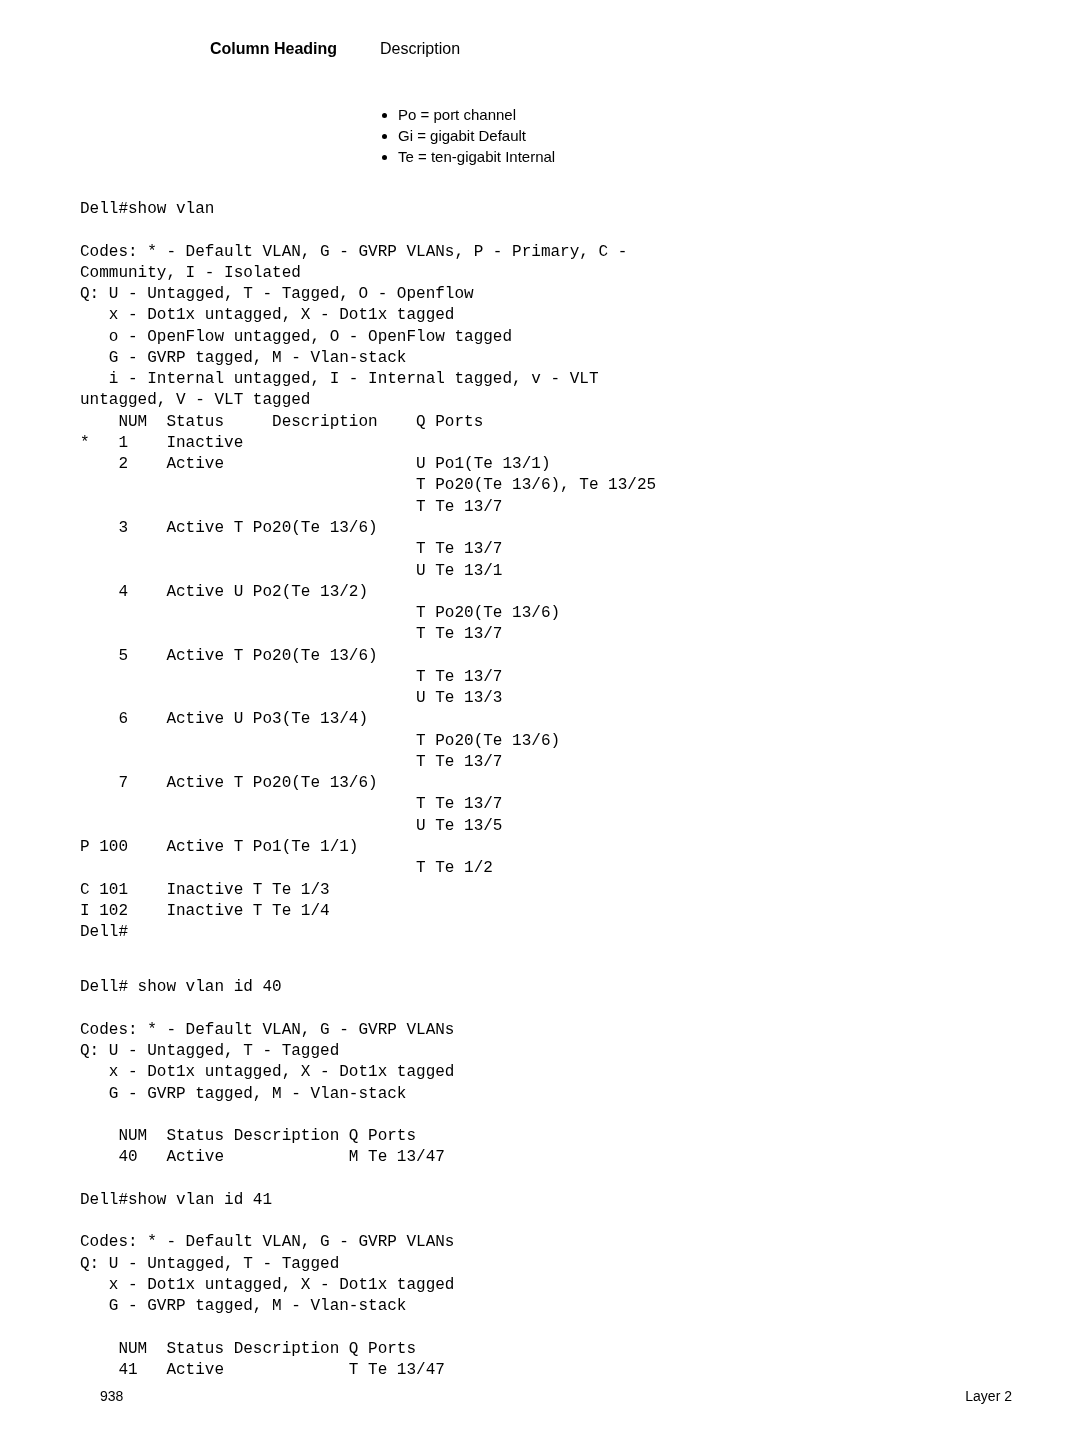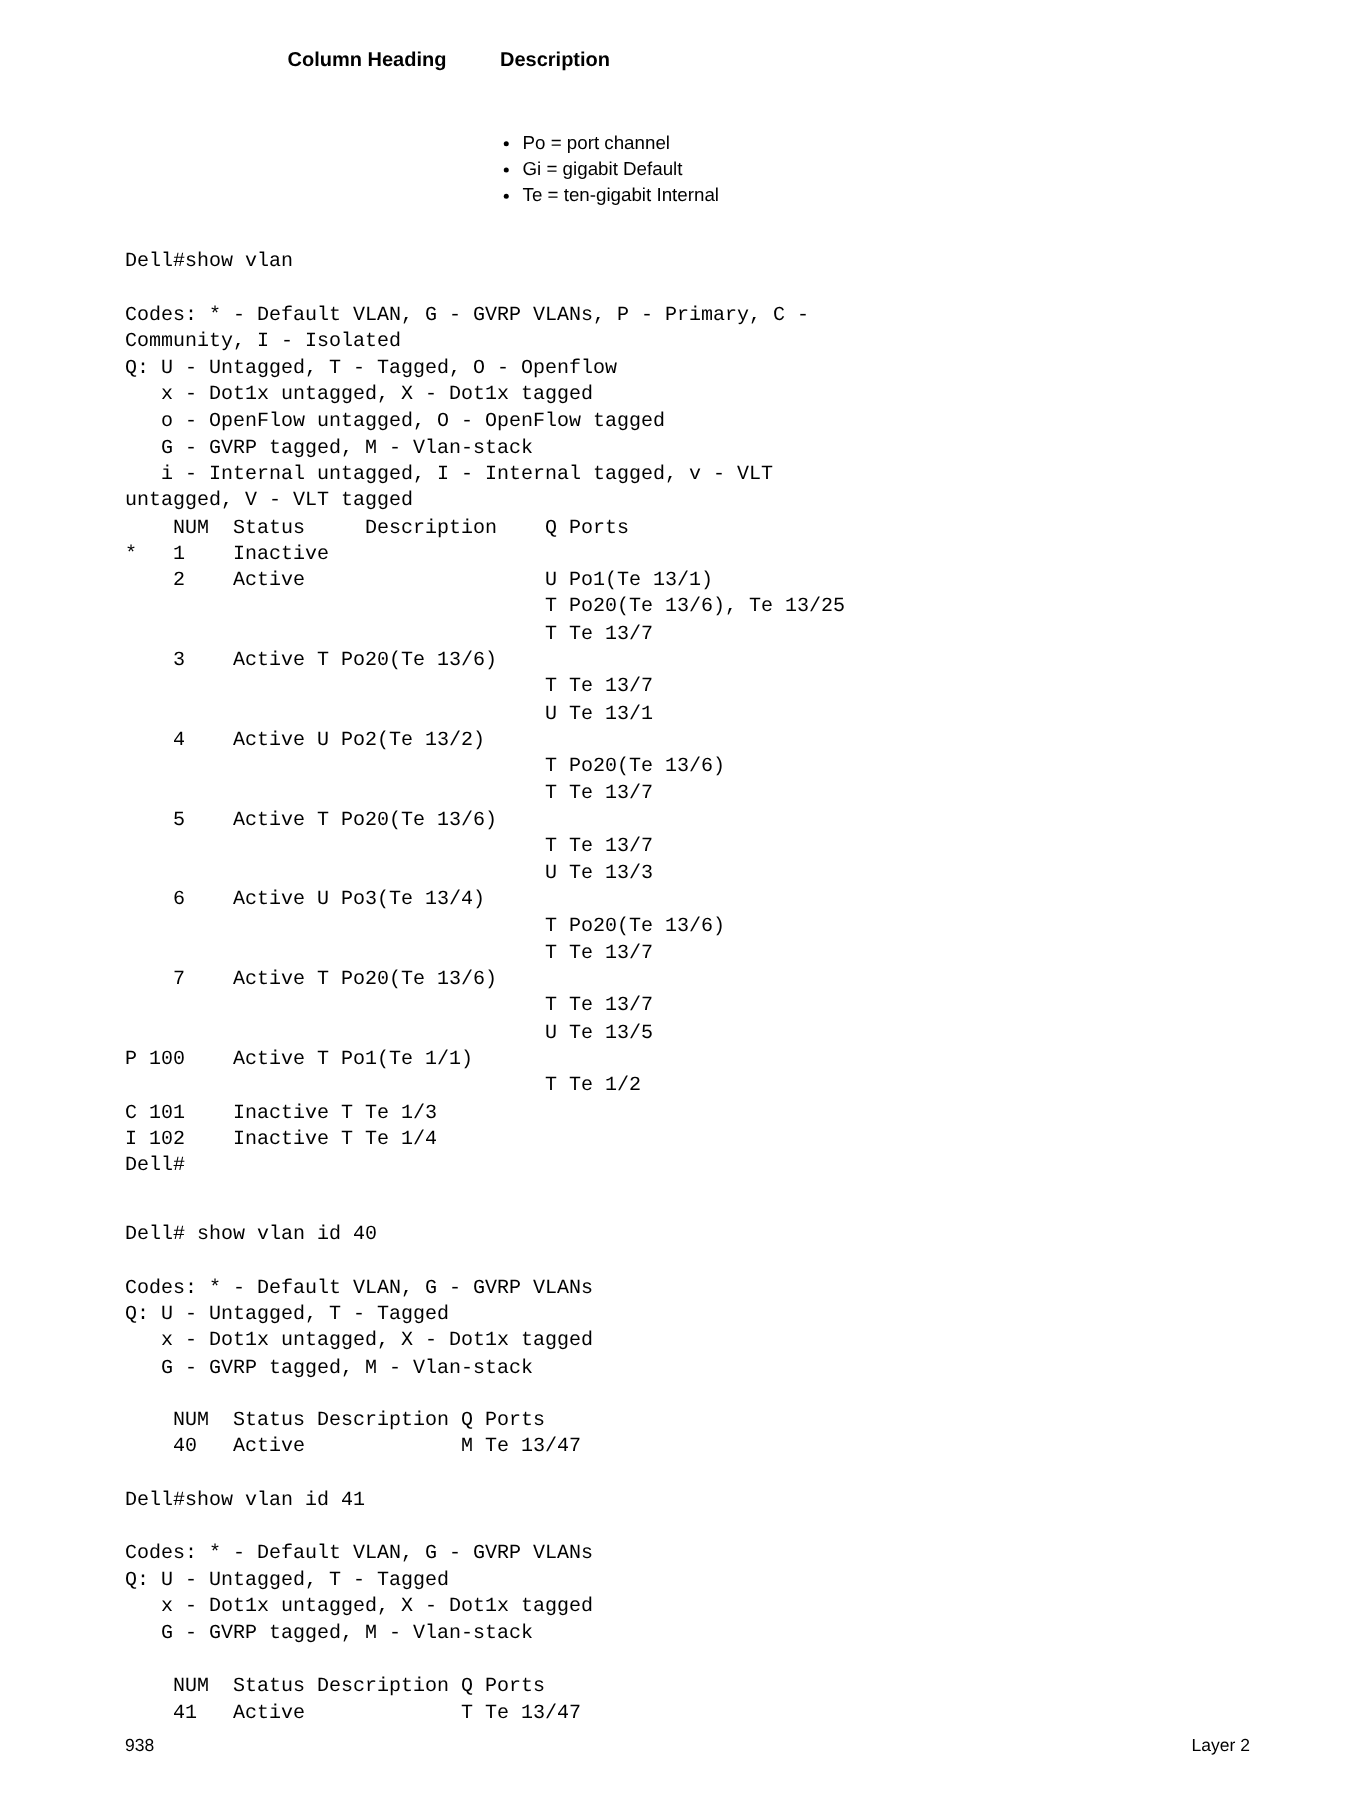--- a/index.html
+++ b/index.html
@@ -4,47 +4,47 @@
 <style>
   body {
     margin: 0;
     padding: 0;
     font-family: Arial, Helvetica, sans-serif;
     background: #fff;
     color: #000;
     width: 1080px;
   }
   .page {
-    padding: 40px 80px 40px 100px;
+    padding: 40px 80px 40px 80px;
     box-sizing: border-box;
     min-height: 1434px;
     position: relative;
   }
   .tbl-row { display: flex; margin-bottom: 8px; }
   .tbl-h1 { width: 170px; font-weight: bold; font-size: 16px; }
-  .tbl-h2 { font-weight: bold; font-size: 16px; }
+  .tbl-h2 { font-weight: normal; font-size: 16px; }
   .bullets { margin-left: 210px; margin-top: 4px; }
   .bullets ul { margin: 0; padding-left: 18px; }
   .bullets li { font-size: 15px; margin: 4px 0; }
   .section { display: flex; margin-top: 34px; }
   .side-label { width: 130px; font-weight: bold; font-size: 16px; flex-shrink: 0; padding-right: 10px; box-sizing: border-box; }
   pre.code {
     font-family: "Courier New", Courier, monospace;
     font-size: 16px;
     line-height: 1.33;
     white-space: pre;
     margin: 0;
     padding: 0;
     flex: 1;
   }
   .footer {
     position: absolute;
     bottom: 30px;
     left: 100px;
-    right: 80px;
+    right: 68px;
     display: flex;
     justify-content: space-between;
     font-size: 14px;
   }
 </style>
 </head>
 <body>
 
 <div class="page">
 

